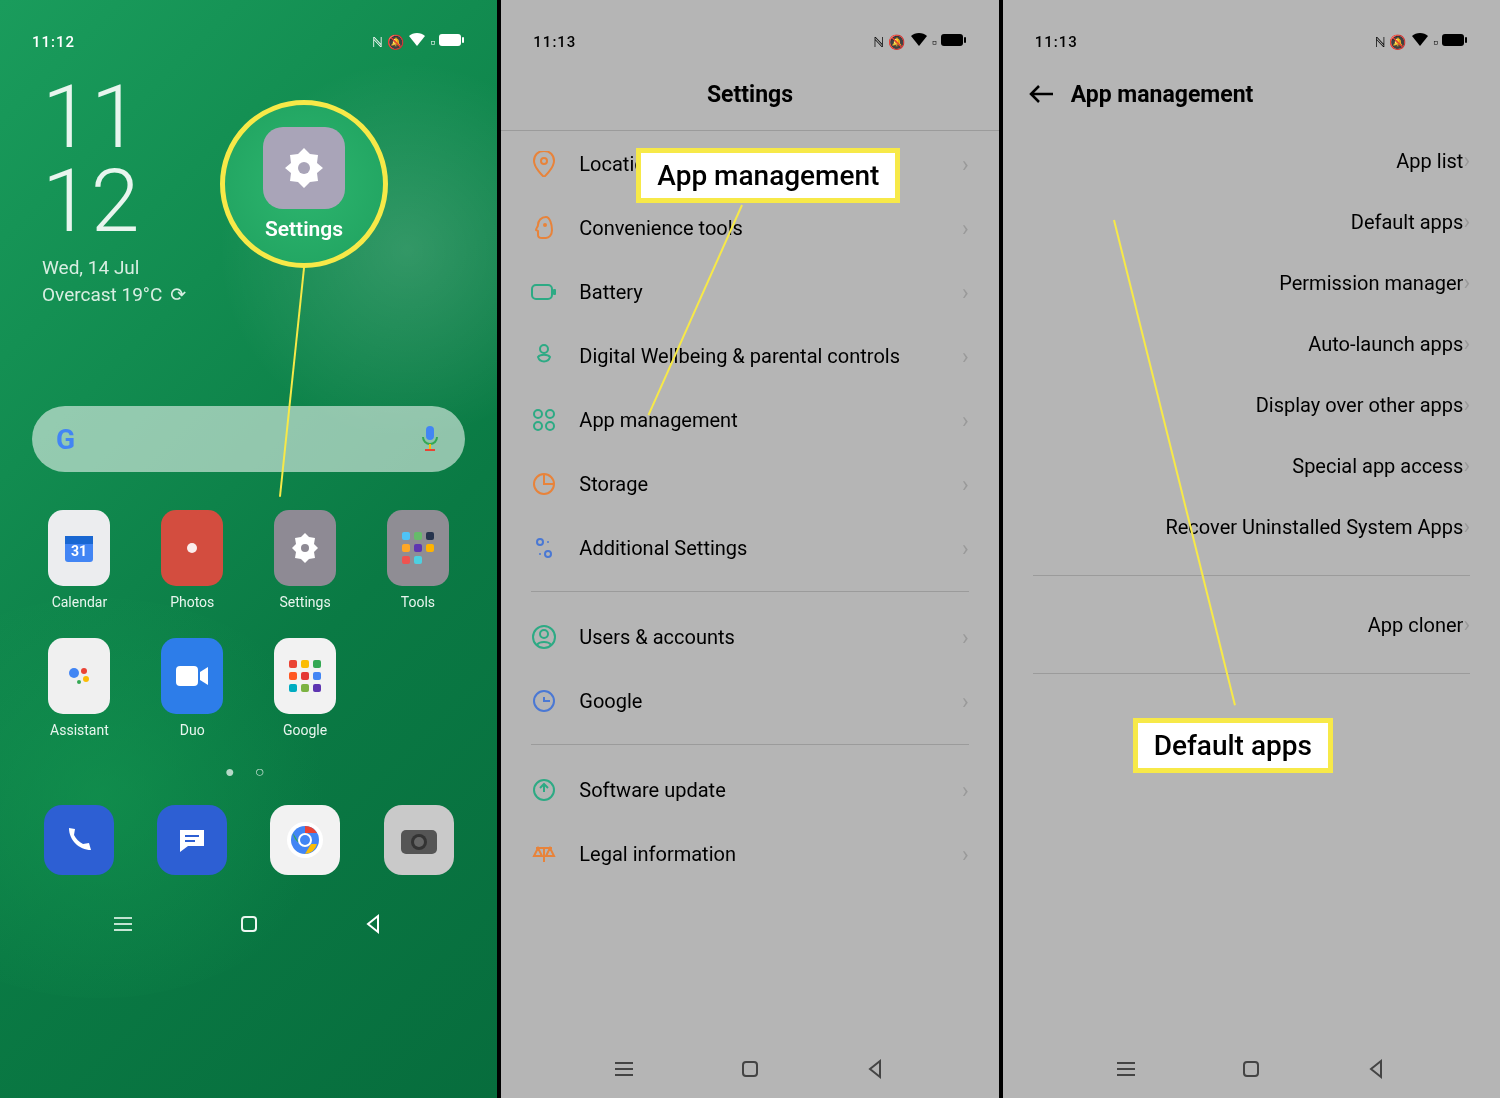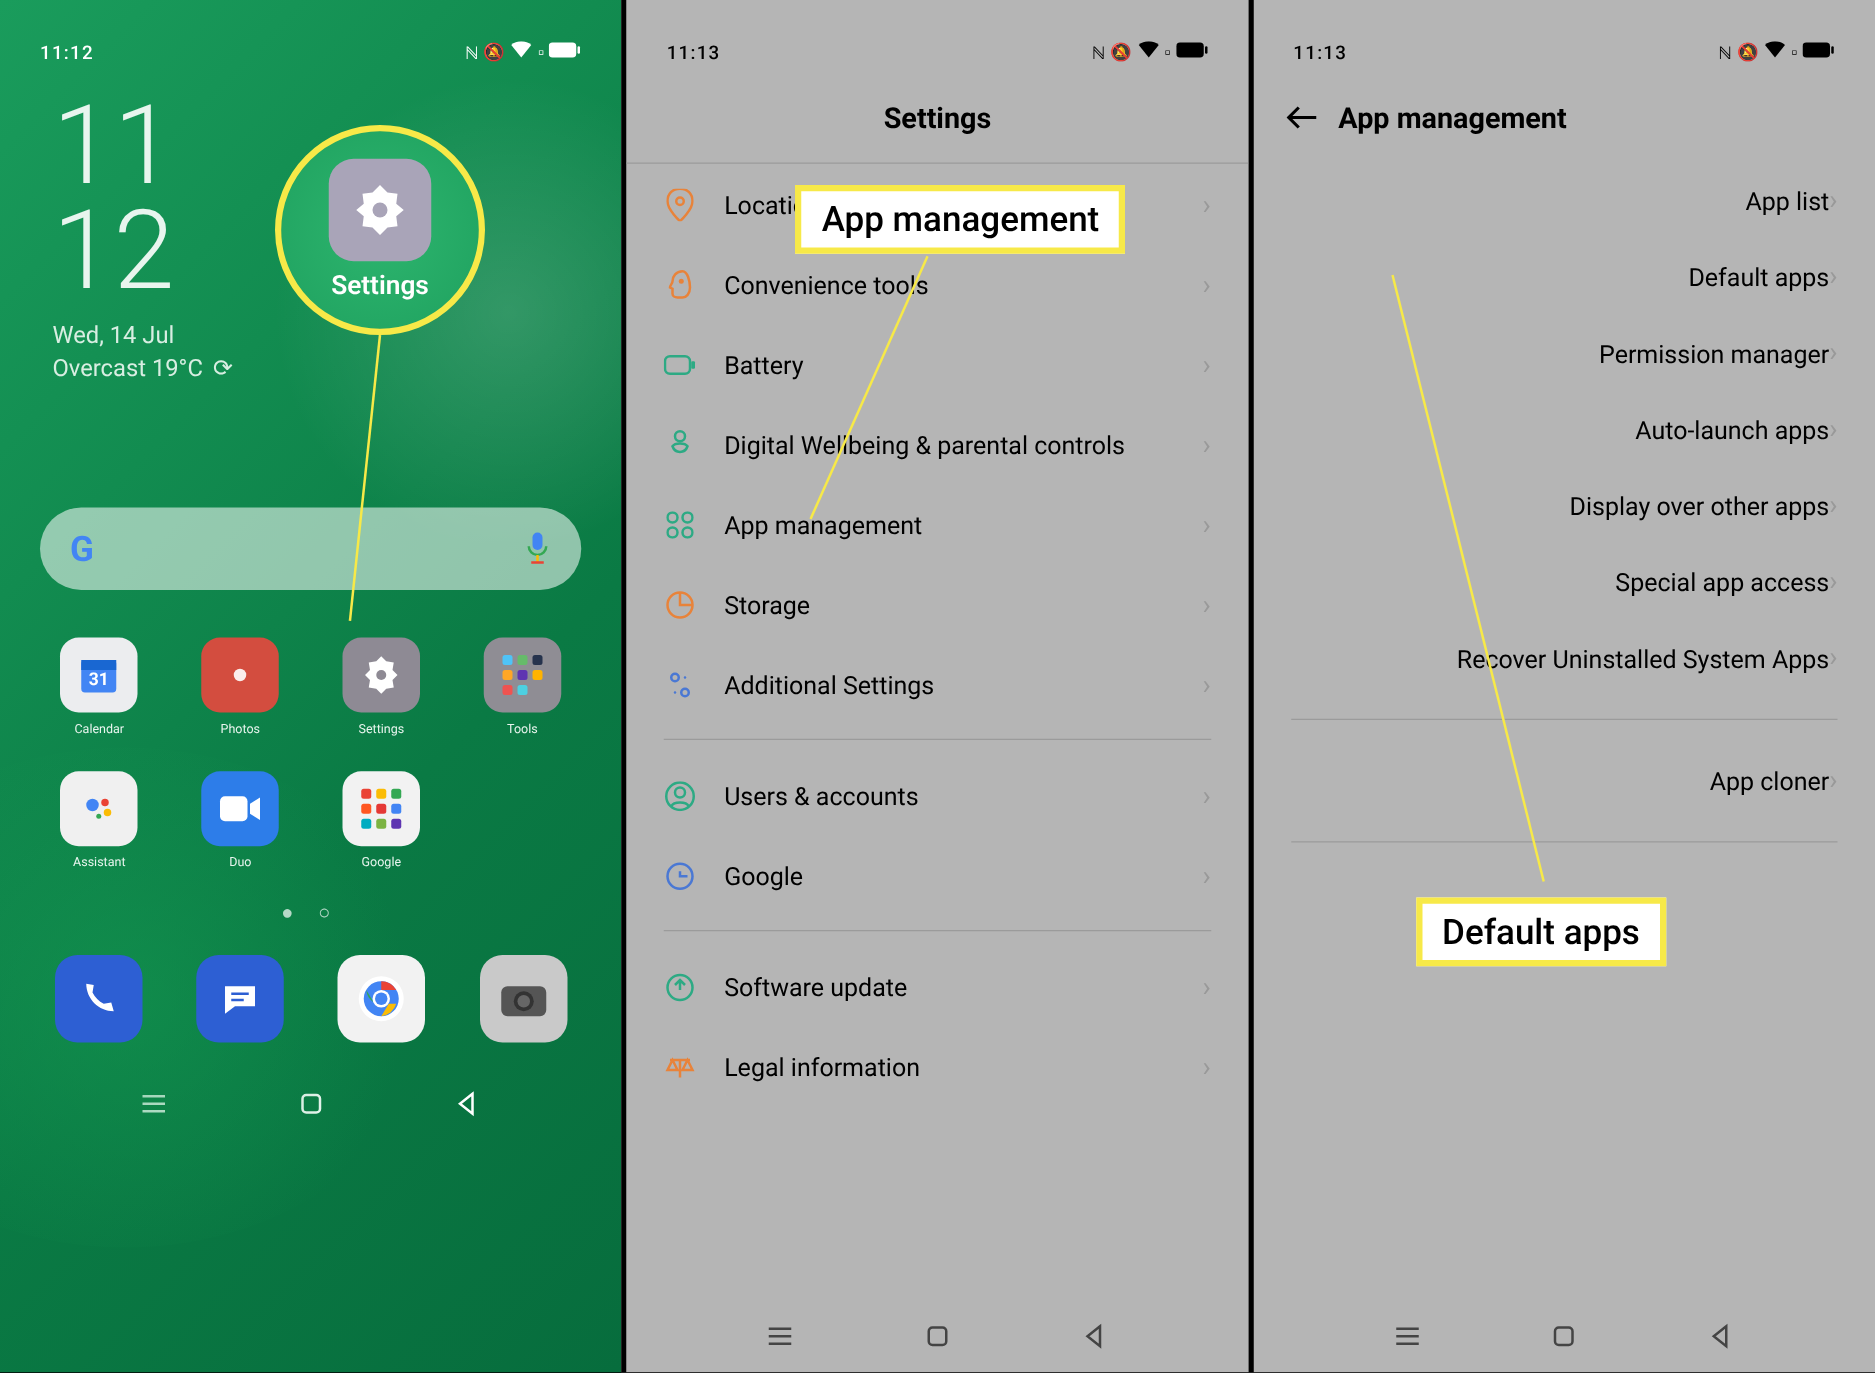--- a/index.html
+++ b/index.html
@@ -19,22 +19,22 @@
 .clock-area { padding: 10px 42px 0; position: relative; z-index: 2; }
 .big-time { font-size: 88px; font-weight: 300; line-height: 0.95; color: #e8f5ee; }
 .date-line { font-size: 19px; margin-top: 14px; color: #d8eee2; }
 .weather-line { font-size: 19px; margin-top: 4px; color: #d8eee2; display: flex; align-items: center; gap: 8px; }
 .searchbar { margin: 100px 32px 0; background: rgba(255,255,255,0.55); border-radius: 36px; height: 66px; display: flex; align-items: center; padding: 0 24px; position: relative; z-index: 2; }
 .searchbar .g-icon { font-size: 28px; font-weight: bold; }
 .g-icon .g1{color:#4285f4}
 .searchbar .mic-icon { margin-left: auto; width: 22px; height: 28px; }
 .app-grid { display: grid; grid-template-columns: repeat(4, 1fr); gap: 28px 10px; padding: 38px 28px 0; position: relative; z-index: 2; }
 .app { display: flex; flex-direction: column; align-items: center; gap: 8px; }
-.app-icon { width: 62px; height: 60px; border-radius: 15px; display: flex; align-items: center; justify-content: center; font-size: 30px; }
-.app-label { font-size: 10px; color: #e8f5ee; }
+.app-icon { width: 62px; height: 76px; border-radius: 15px; display: flex; align-items: center; justify-content: center; font-size: 30px; }
+.app-label { font-size: 14px; color: #e8f5ee; }
 .page-dots { text-align: center; margin-top: 24px; color: rgba(255,255,255,0.7); letter-spacing: 8px; position: relative; z-index: 2; }
 .dock { display: flex; justify-content: space-around; padding: 24px 22px; position: relative; z-index: 2; }
 .dock .app-icon { width: 70px; height: 70px; border-radius: 18px; }
 .nav-bar { display: flex; justify-content: space-around; align-items: center; padding: 14px 60px; }
 .nav-bar svg { width: 22px; height: 22px; }
 .highlight-circle { position: absolute; width: 168px; height: 168px; border: 5px solid #f7e948; border-radius: 50%; left: 220px; top: 100px; z-index: 5; display: flex; flex-direction: column; align-items: center; justify-content: center; background: radial-gradient(circle, #2db56e 0%, #1fa15f 100%); }
 .highlight-circle .big-settings { width: 82px; height: 82px; background: #a9a4b8; border-radius: 20px; display: flex; align-items: center; justify-content: center; }
 .highlight-circle .label { color: #fff; font-size: 21px; font-weight: 600; margin-top: 8px; }
 .highlight-line1 { position: absolute; width: 2px; height: 230px; background: #f7e948; left: 303px; top: 268px; z-index: 4; transform: rotate(6deg); transform-origin: top; }
 

